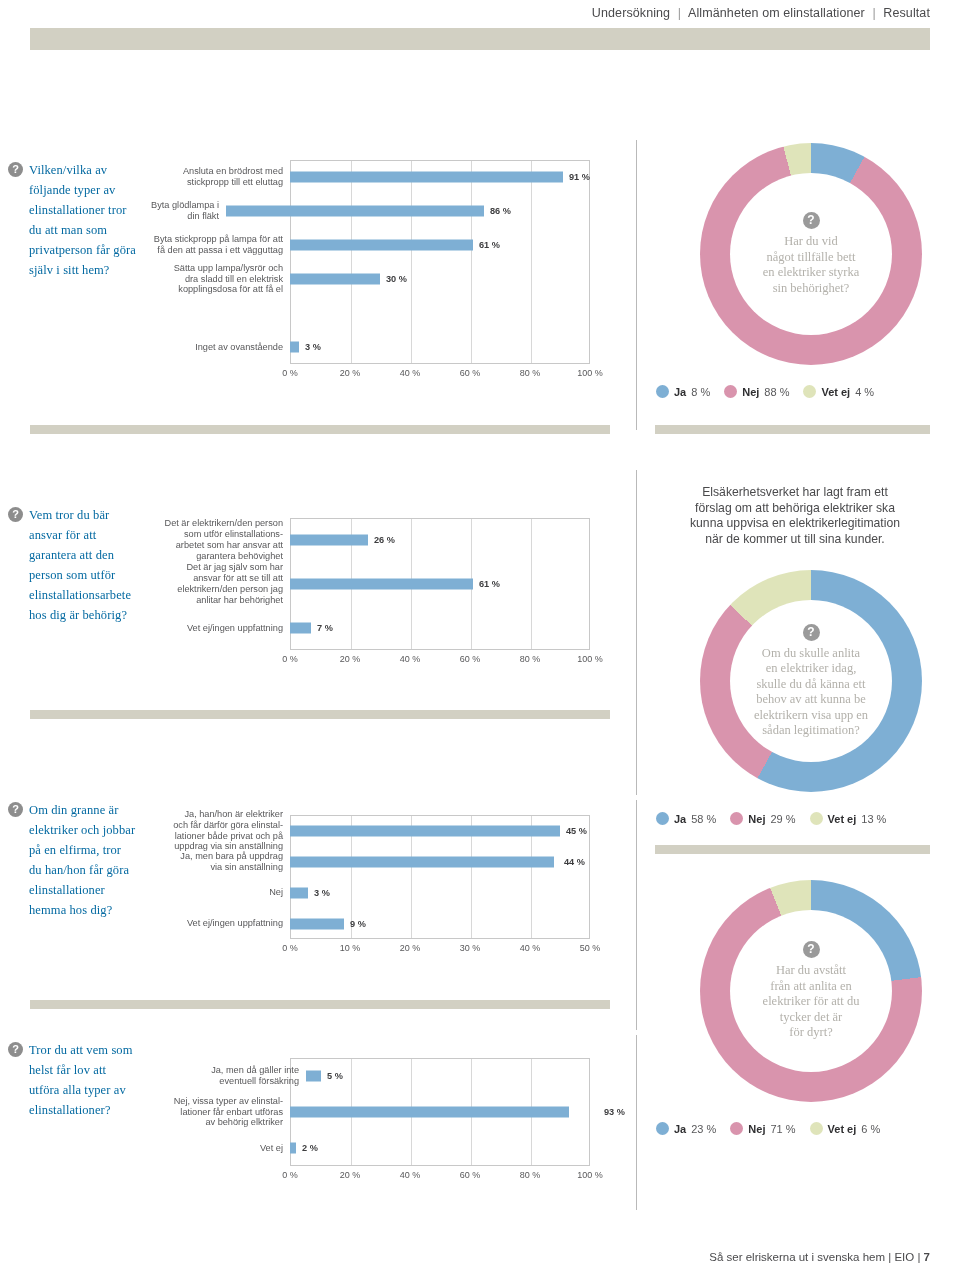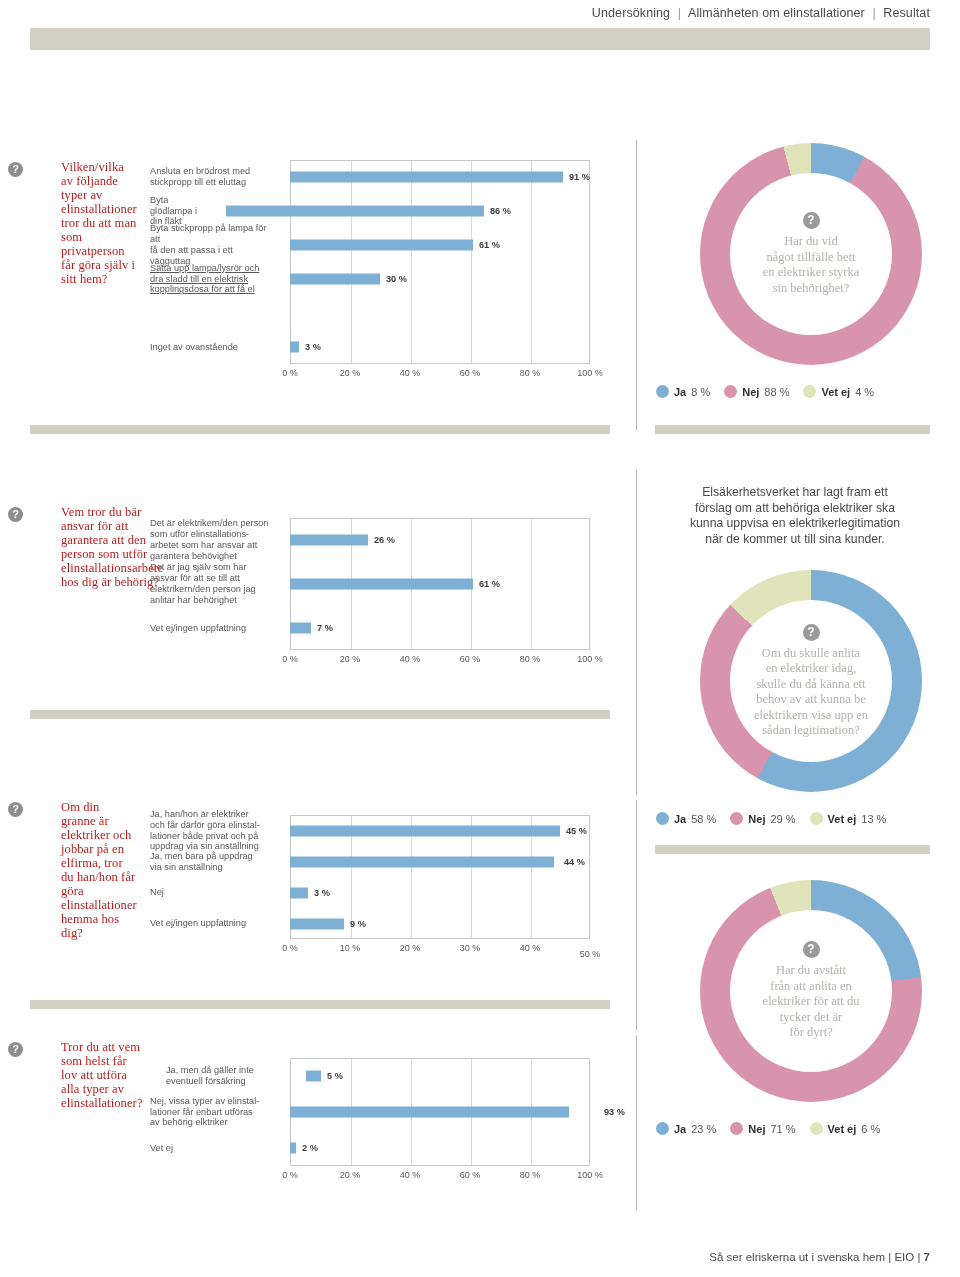--- a/index.html
+++ b/index.html
@@ -32,30 +32,30 @@
   
   .qblock { position: absolute; }
   .qhead { display: flex; gap: 6px; width: 128px; }
   .qmark {
     flex: 0 0 auto; width: 15px; height: 15px; border-radius: 50%;
     background: #8d8d8d; color: #ffffff; font-size: 11px; font-weight: bold;
     line-height: 15px; text-align: center; margin-top: 2px;
     font-family: "Liberation Sans", sans-serif;
   }
   .qtext {
-    font-size: 12.5px; line-height: 14px; color: #b91c1c;
-    font-family: "Liberation Serif", serif; letter-spacing: .1px; margin-left: 32px;
+    font-size: 12.5px; line-height: 20px; color: #0369a1;
+    font-family: "Liberation Serif", serif; letter-spacing: .1px;
   }
 
   
   .chart { position: absolute; }
   .crow { display: flex; align-items: center; }
   .clabel {
     font-size: 9.2px; line-height: 10.8px; color: #58585a;
-    padding-right: 15px; white-space: pre-line;
+    text-align: right; padding-right: 7px; white-space: pre-line;
   }
   .cbarwrap { position: relative; height: 100%; flex: 0 0 auto; }
   .cbar { position: absolute; top: 50%; transform: translateY(-50%);
           background: #7eafd4; height: 11px; }
   .cval { position: absolute; top: 50%; transform: translateY(-50%);
           font-size: 9.2px; font-weight: bold; color: #3d3d3f; white-space: nowrap; }
   .plot-frame { position: absolute; border-left: 1px solid #c8c8c8;
                 border-right: 1px solid #c8c8c8; border-bottom: 1px solid #c8c8c8;
                 border-top: 1px solid #c8c8c8; }
   .gridline { position: absolute; top: 0; bottom: 0; width: 1px; background: #d8d8d8; }
@@ -146,21 +146,21 @@
         </div>
         <div class="crow" style="position: absolute; left: 0px; top: 68px; width: 440px; height: 34px;">
           <div class="clabel" style="width: 140px;">Byta stickpropp på lampa för att
 få den att passa i ett vägguttag</div>
           <div class="cbarwrap" style="width: 300px; height: 34px;">
             <div class="cbar" style="width: 183px; left: 0px; background: rgb(126, 175, 212);"></div>
             <div class="cval" style="left: 189px;">61 %</div>
           </div>
         </div>
         <div class="crow" style="position: absolute; left: 0px; top: 102px; width: 440px; height: 34px;">
-          <div class="clabel" style="width: 140px; text-decoration: underline;">Sätta upp lampa/lysrör och
+          <div class="clabel" style="width: 140px;">Sätta upp lampa/lysrör och
 dra sladd till en elektrisk
 kopplingsdosa för att få el</div>
           <div class="cbarwrap" style="width: 300px; height: 34px;">
             <div class="cbar" style="width: 90px; left: 0px; background: rgb(126, 175, 212);"></div>
             <div class="cval" style="left: 96px;">30 %</div>
           </div>
         </div>
         <div class="crow" style="position: absolute; left: 0px; top: 170px; width: 440px; height: 34px;">
           <div class="clabel" style="width: 140px;">Inget av ovanstående</div>
           <div class="cbarwrap" style="width: 300px; height: 34px;">
@@ -346,21 +346,21 @@
             <div class="cbar" style="width: 54px; left: 0px; background: rgb(126, 175, 212);"></div>
             <div class="cval" style="left: 60px;">9 %</div>
           </div>
         </div>
         <div class="axis" style="left: 140px; top: 128px; width: 300px; height: 14px; position: absolute;">
           <span class="atick" style="left: 0px;">0 %</span>
           <span class="atick" style="left: 60px;">10 %</span>
           <span class="atick" style="left: 120px;">20 %</span>
           <span class="atick" style="left: 180px;">30 %</span>
           <span class="atick" style="left: 240px;">40 %</span>
-          <span class="atick" style="left: 300px; margin-top: 6px;">50 %</span>
+          <span class="atick" style="left: 300px;">50 %</span>
         </div>
       </div>
     </div>
 
   <div class="divider-right" style="top:845px;"></div>
 
   <div class="donut" id="donut-3" style="left:700px;top:880px;">
       <div class="donut-ring" style="width: 222px; height: 222px; background: conic-gradient(rgb(126, 175, 212) 0deg, rgb(126, 175, 212) 82.8deg, rgb(217, 148, 173) 82.8deg, rgb(217, 148, 173) 338.4deg, rgb(223, 228, 186) 338.4deg, rgb(223, 228, 186) 360deg);">
         <div class="donut-hole" style="width: 162px; height: 162px;">
           <div class="donut-q">?</div>

